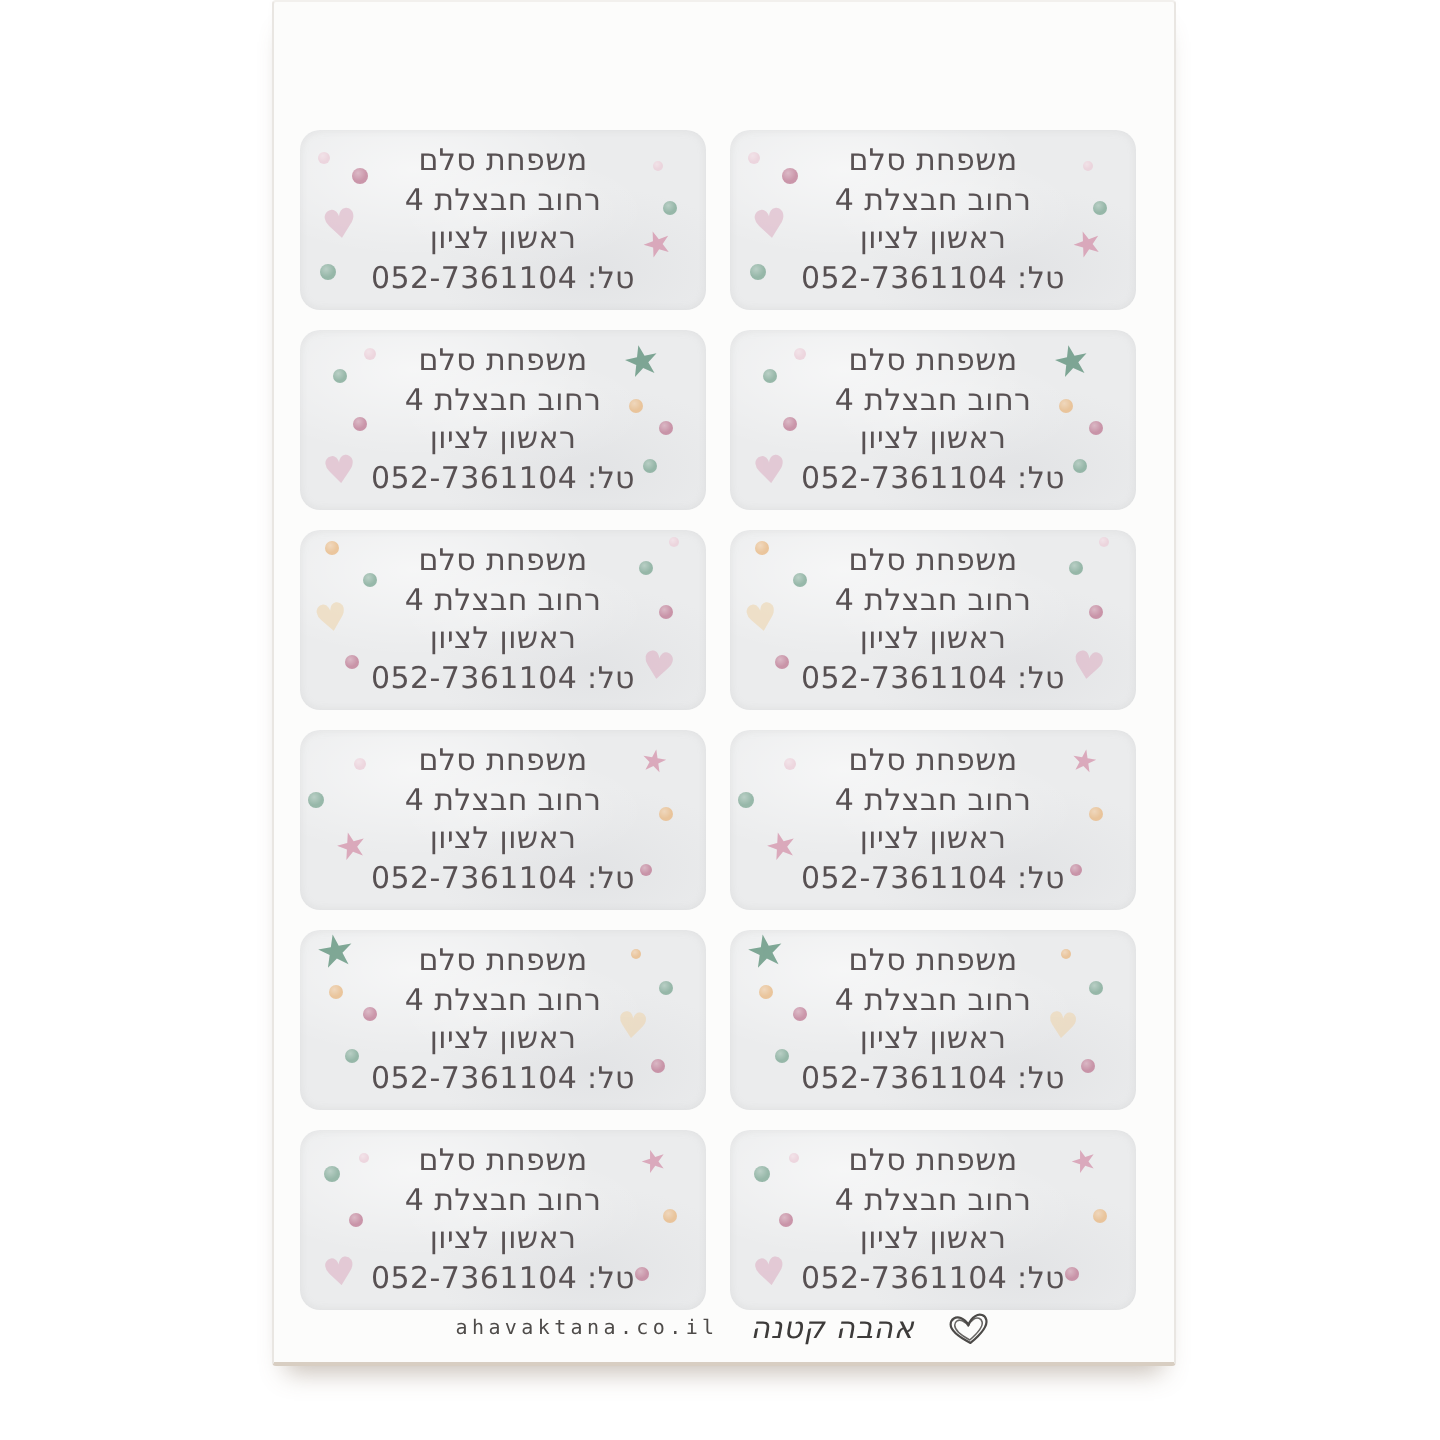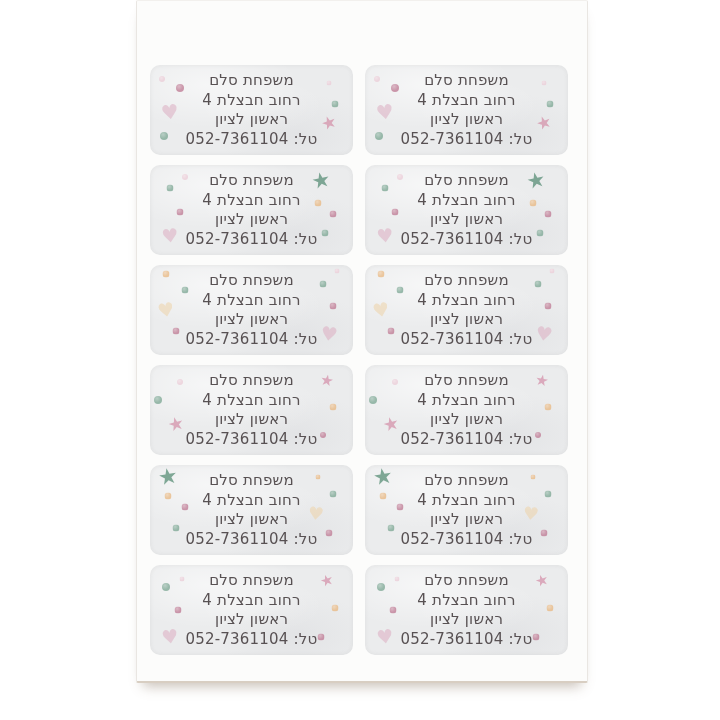--- a/index.html
+++ b/index.html
@@ -254,13 +254,21 @@
         <div class="deco dot" style="width: 7px; height: 7px; background: radial-gradient(circle at 38% 32%, rgba(255, 255, 255, 0.35), rgba(255, 255, 255, 0) 55%), rgb(194, 130, 154); left: 84%; top: 80%;"></div>
         <div class="label-text" dir="rtl">
           <div class="line">משפחת סלם</div>
           <div class="line">רחוב חבצלת 4</div>
           <div class="line">ראשון לציון</div>
           <div class="line">טל: 052-7361104</div>
         </div>
       </div>
     </div>
 
+  <div class="footer">
+    <span class="site">ahavaktana.co.il</span>
+    <span class="brand">אהבה קטנה</span>
+    <svg class="heart-logo" width="23" height="19" viewBox="0 0 23 19">
+      <path d="M11.5 16.5 C 6.5 13.2, 2.2 9.8, 2.6 6.3 C 2.9 3.6, 5.6 2.4, 8 3.6 C 9.9 4.6, 11 6.4, 11.5 7.4 C 12 6.2, 13.2 4.4, 15.3 3.4 C 17.7 2.2, 20.3 3.3, 20.6 5.9 C 21 9.3, 16.3 13.3, 11.5 16.5 Z" fill="none" stroke="#4c4a48" stroke-width="1.1" stroke-linejoin="round"></path>
+      <path d="M11.3 15 C 7.5 12.4, 4.3 9.6, 4.6 6.9 C 4.8 4.9, 6.8 4, 8.6 5 C 10 5.8, 10.9 7.1, 11.3 8 C 11.8 7, 12.8 5.6, 14.4 4.8 C 16.2 3.9, 18.2 4.8, 18.4 6.7 C 18.7 9.3, 15 12.4, 11.3 15 Z" fill="none" stroke="#4c4a48" stroke-width="0.8" stroke-linejoin="round" opacity="0.85"></path>
+    </svg>
+  </div>
 </div>
 
 </body></html>

